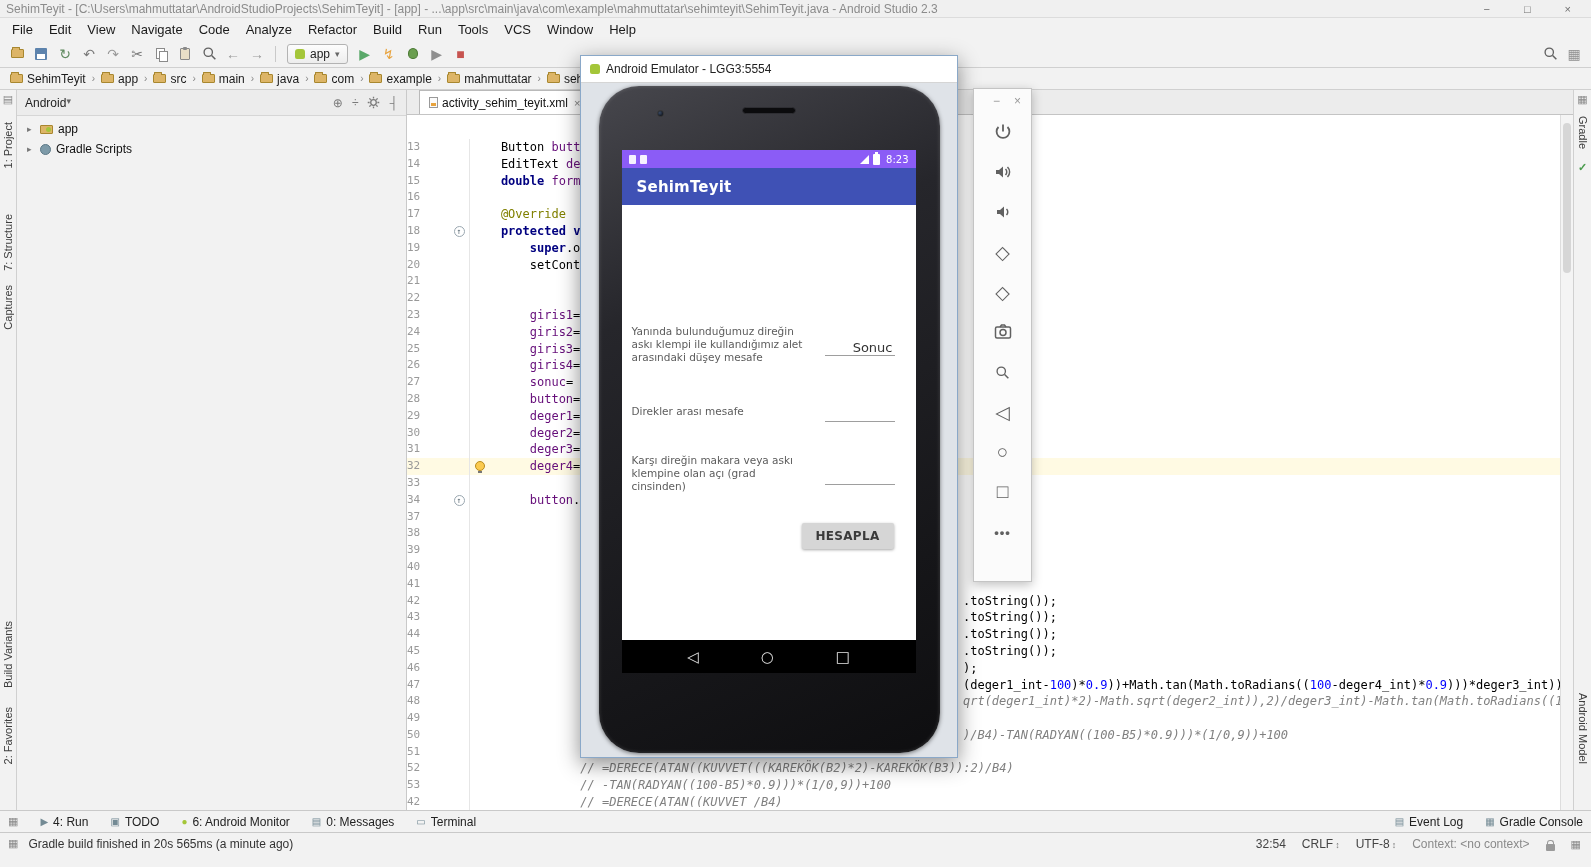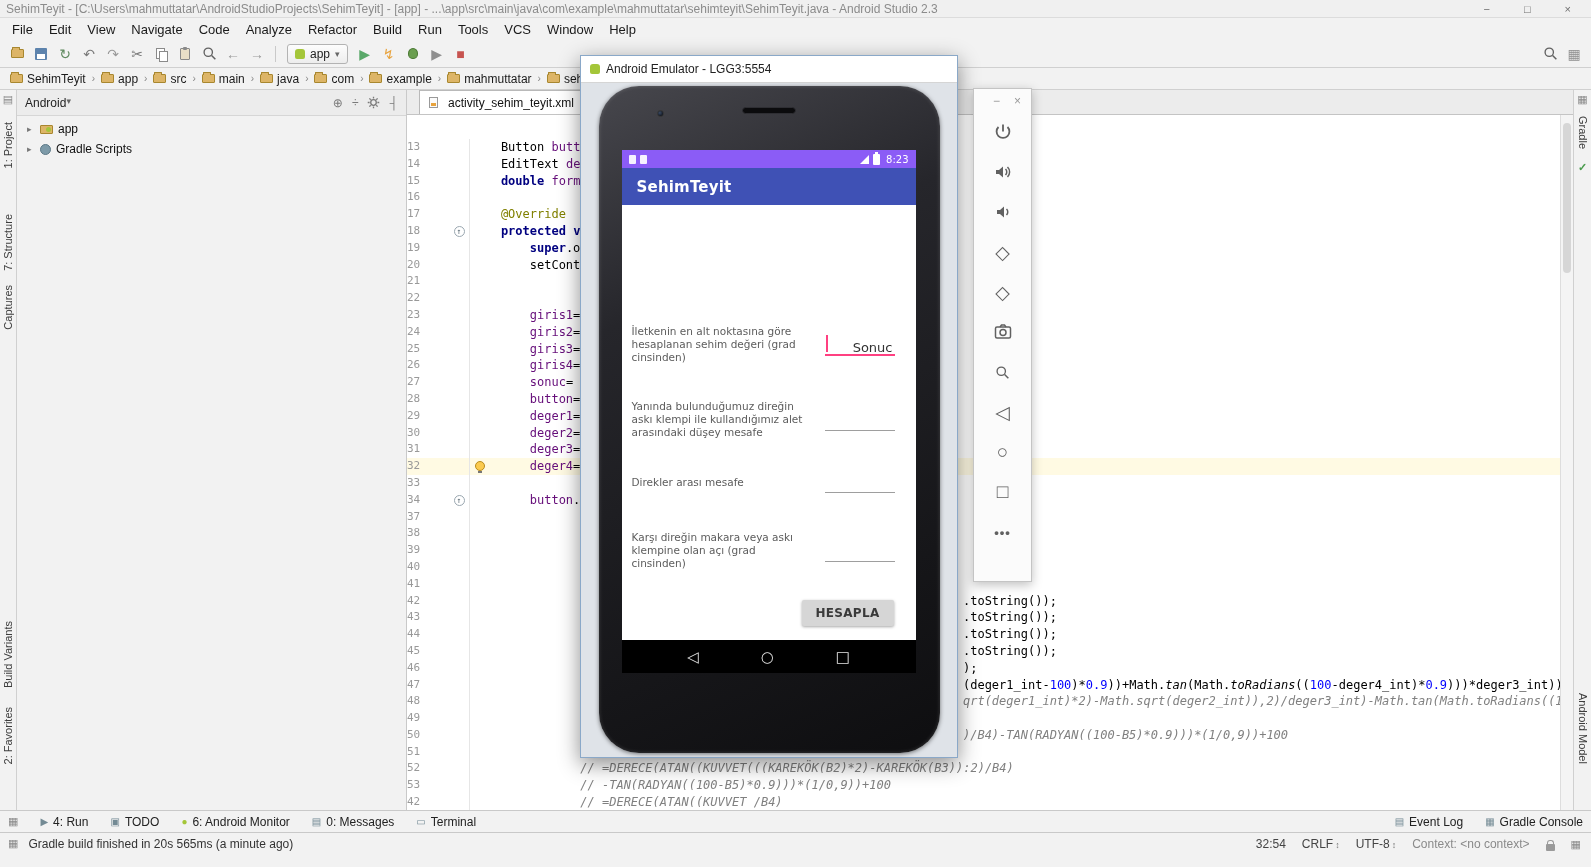--- a/index.html
+++ b/index.html
@@ -61,36 +61,36 @@
 .proj-mode .arr{font-size:9px;color:#666}
 .proj-head-icons{margin-left:auto;display:flex;align-items:center;gap:9px}
 .ph-icon{color:#7a7a7a;font-size:12px;display:inline-flex;align-items:center}
 .tree{padding-top:3px}
 .tree-row{height:20px;display:flex;align-items:center;padding-left:10px;gap:5px;font-size:12px}
 .tree-chev{color:#777;font-size:9px;width:8px}
 .tree-label{color:#111}
 
 .editor-zone{flex:1;display:flex;flex-direction:column;position:relative;background:#fff;min-width:0}
 .tabbar{height:25px;background:#ececec;border-bottom:1px solid #c4c4c4;display:flex;align-items:flex-end;padding-left:12px}
-.tab{height:24px;background:#fff;border:1px solid #b9b9b9;border-bottom:none;display:flex;align-items:center;gap:10px;padding:0 9px;font-size:12px;color:#111}
+.tab{height:24px;background:#fff;border:1px solid #b9b9b9;border-bottom:none;display:flex;align-items:center;gap:4px;padding:0 9px;font-size:12px;color:#111}
 .tab-close{color:#888;font-size:11px;margin-left:2px}
 .editor{flex:1;overflow:hidden;position:relative;padding-top:24px;font-family:"DejaVu Sans Mono",monospace;font-size:12px;background:#fff}
 .ed-row{display:flex;height:16.8px;line-height:16.8px;position:relative;white-space:pre}
 .ed-row.hl{background:#fffae3}
 .ed-num{width:42px;text-align:left;color:#999;font-size:11px;flex:none;padding-right:4px}
 .ed-mark{width:20px;flex:none;display:flex;align-items:center;justify-content:center}
 .ovr{display:inline-block;width:11px;height:11px;line-height:10px;border:1px solid #9aa7b0;border-radius:50%;font-size:8px;color:#5b6b75;text-align:center;background:#fff}
 .ed-code{flex:1;border-left:1px solid #e6e6e6;overflow:hidden}
 .tk-p{color:#000}
 .tk-k{color:#000080;font-weight:bold}
 .tk-f{color:#660e7a}
 .tk-a{color:#808000}
 .tk-c{color:#808080;font-style:italic}
 .tk-n2{color:#0000ff}
-.tk-i{color:#000;font-style:italic}
+.tk-i{color:#000;}
 .bulb{position:absolute;left:68px;top:3px;width:10px;height:10px;background:#fbca4e;border:1px solid #b98c1d;border-radius:50%}
 .bulb::after{content:"";position:absolute;left:2px;bottom:-3px;width:4px;height:2px;background:#777}
 .ed-scroll{position:absolute;top:25px;right:0;bottom:0;width:13px;background:#f4f4f4;border-left:1px solid #ddd}
 .ed-thumb{position:absolute;top:8px;left:2px;right:2px;height:150px;background:#d6d6d6;border-radius:6px}
 
 
 .toolbtns{height:22px;background:#f2f2f2;border-top:1px solid #c9c9c9;display:flex;align-items:center;padding:0 8px;gap:22px;font-size:12px}
 .tw-corner{color:#8a8a8a;font-size:11px}
 .tw-btn{display:inline-flex;align-items:center;gap:5px;color:#222}
 .tw-icon{font-size:10px}
@@ -441,26 +441,20 @@
             <span class="ptime">8:23</span>
           </span>
         </div>
         <div class="pappbar">
           <span>SehimTeyit</span>
         </div>
         <div class="pcontent">
           <span class="sonuc">Sonuc</span>
           <div class="pform">
               <div class="prow">
-                <div class="plabel">İletkenin en alt noktasına göre hesaplanan sehim değeri (grad cinsinden)</div>
-                <div class="pinput focused">
-                  <span class="cursorbar"></span>
-                </div>
-              </div>
-              <div class="prow">
                 <div class="plabel">Yanında bulunduğumuz direğin askı klempi ile kullandığımız alet arasındaki düşey mesafe</div>
                 <div class="pinput"></div>
               </div>
               <div class="prow">
                 <div class="plabel">Direkler arası mesafe</div>
                 <div class="pinput"></div>
               </div>
               <div class="prow">
                 <div class="plabel">Karşı direğin makara veya askı klempine olan açı (grad cinsinden)</div>
                 <div class="pinput"></div>

